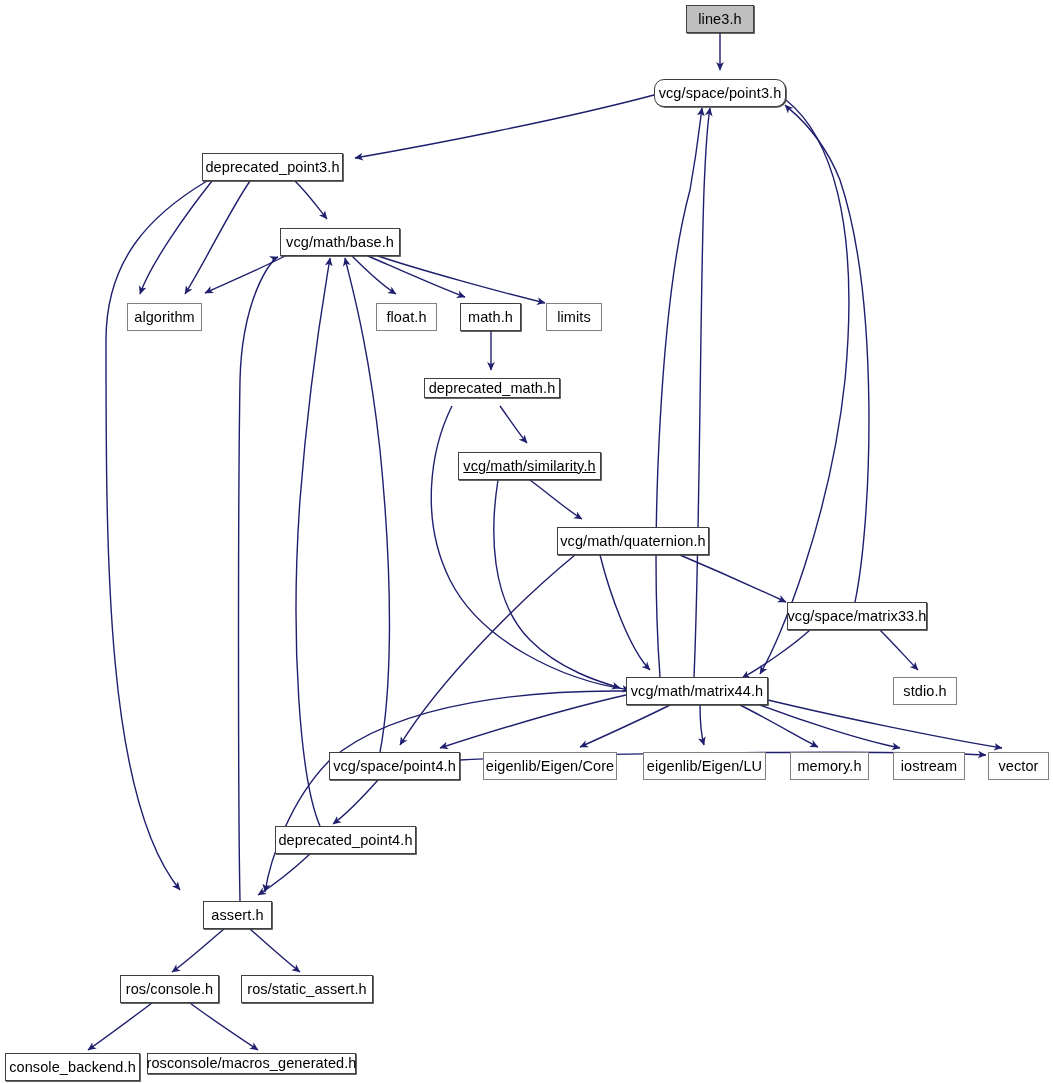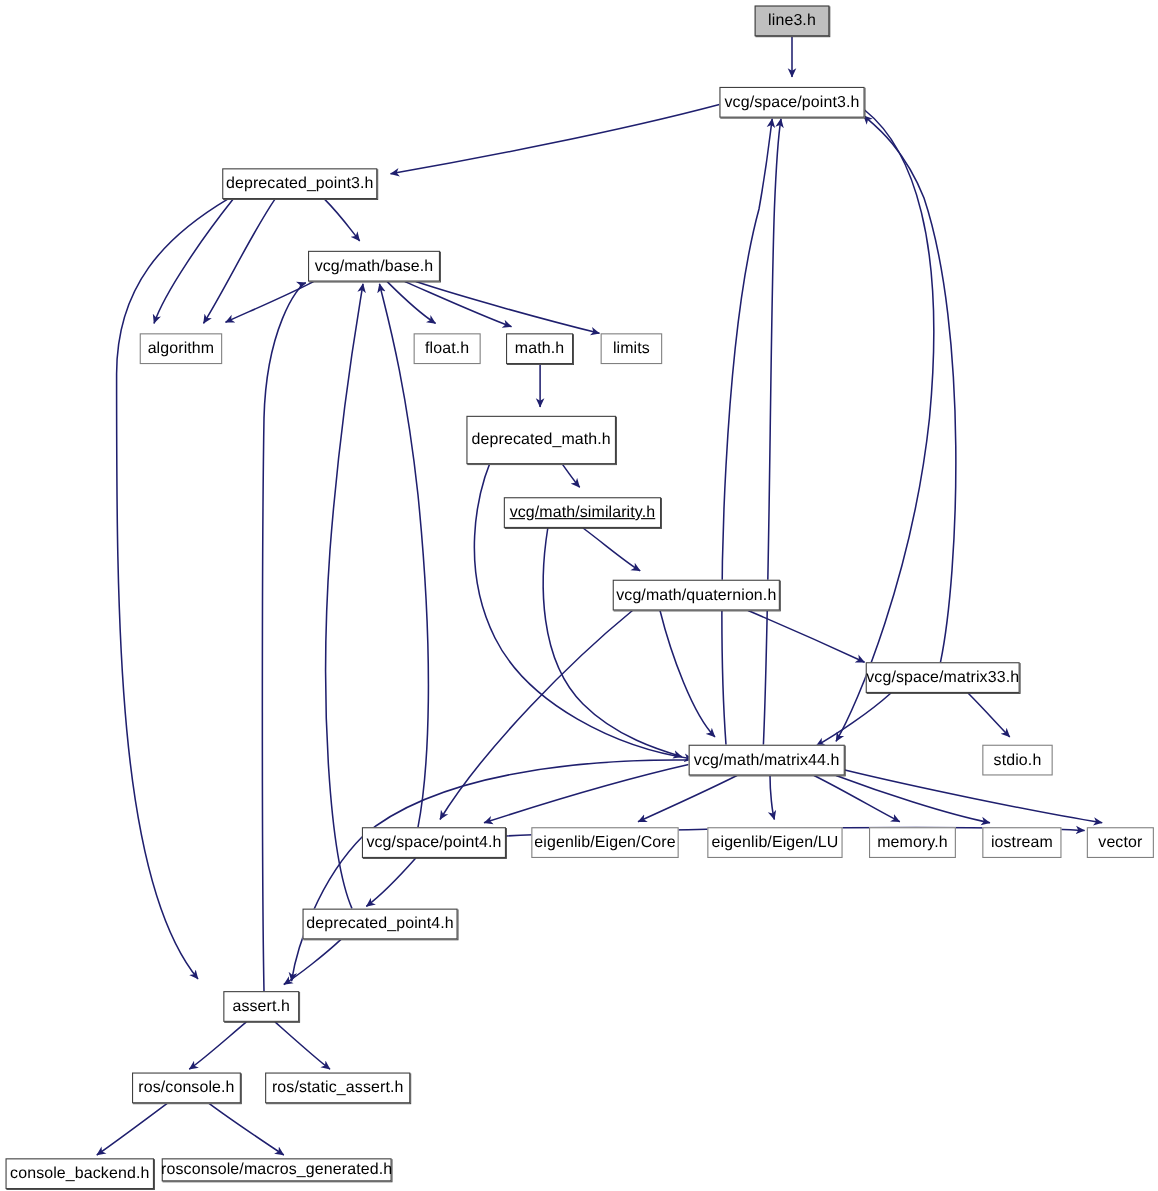--- a/index.html
+++ b/index.html
@@ -101,42 +101,42 @@
         <path d="M224,929 C205,945 185,963 172,972" marker-end="url(#ah)"></path>
         <path d="M250,929 C268,945 288,963 300,972" marker-end="url(#ah)"></path>
         <path d="M152,1003 C132,1018 105,1038 88,1050" marker-end="url(#ah)"></path>
         <path d="M190,1003 C210,1018 240,1038 258,1050" marker-end="url(#ah)"></path>
         <path d="M240,901 C238,800 238,500 240,380 C242,300 270,260 278,257" marker-end="url(#ah)"></path>
       </g>
   </svg>
 <div class="node current" style="left: 686px; top: 5px; width: 68px; height: 28px;">
       <span class="label">line3.h</span>
     </div>
-    <div class="node doc" style="left: 654px; top: 79px; width: 132px; height: 28px;">
+    <div class="node doc" style="left: 654px; top: 79px; width: 132px; height: 28px; border-radius: 10px;">
       <span class="label">vcg/space/point3.h</span>
     </div>
     <div class="node doc" style="left: 202px; top: 153px; width: 141px; height: 28px;">
       <span class="label">deprecated_point3.h</span>
     </div>
     <div class="node doc" style="left: 280px; top: 228px; width: 120px; height: 28px;">
       <span class="label">vcg/math/base.h</span>
     </div>
     <div class="node" style="left: 127px; top: 303px; width: 75px; height: 28px;">
       <span class="label">algorithm</span>
     </div>
     <div class="node" style="left: 376px; top: 303px; width: 61px; height: 28px;">
       <span class="label">float.h</span>
     </div>
     <div class="node doc" style="left: 460px; top: 303px; width: 61px; height: 28px;">
       <span class="label">math.h</span>
     </div>
     <div class="node" style="left: 546px; top: 303px; width: 56px; height: 28px;">
       <span class="label">limits</span>
     </div>
-    <div class="node doc" style="left: 424px; top: 378px; width: 136px; height: 44px;">
+    <div class="node doc" style="left: 424px; top: 378px; width: 136px; height: 20px;">
       <span class="label">deprecated_math.h</span>
     </div>
     <div class="node doc" style="left: 458px; top: 452px; width: 143px; height: 28px; text-decoration: underline;">
       <span class="label">vcg/math/similarity.h</span>
     </div>
     <div class="node doc" style="left: 557px; top: 527px; width: 152px; height: 28px;">
       <span class="label">vcg/math/quaternion.h</span>
     </div>
     <div class="node doc" style="left: 787px; top: 602px; width: 140px; height: 28px;">
       <span class="label">vcg/space/matrix33.h</span>

